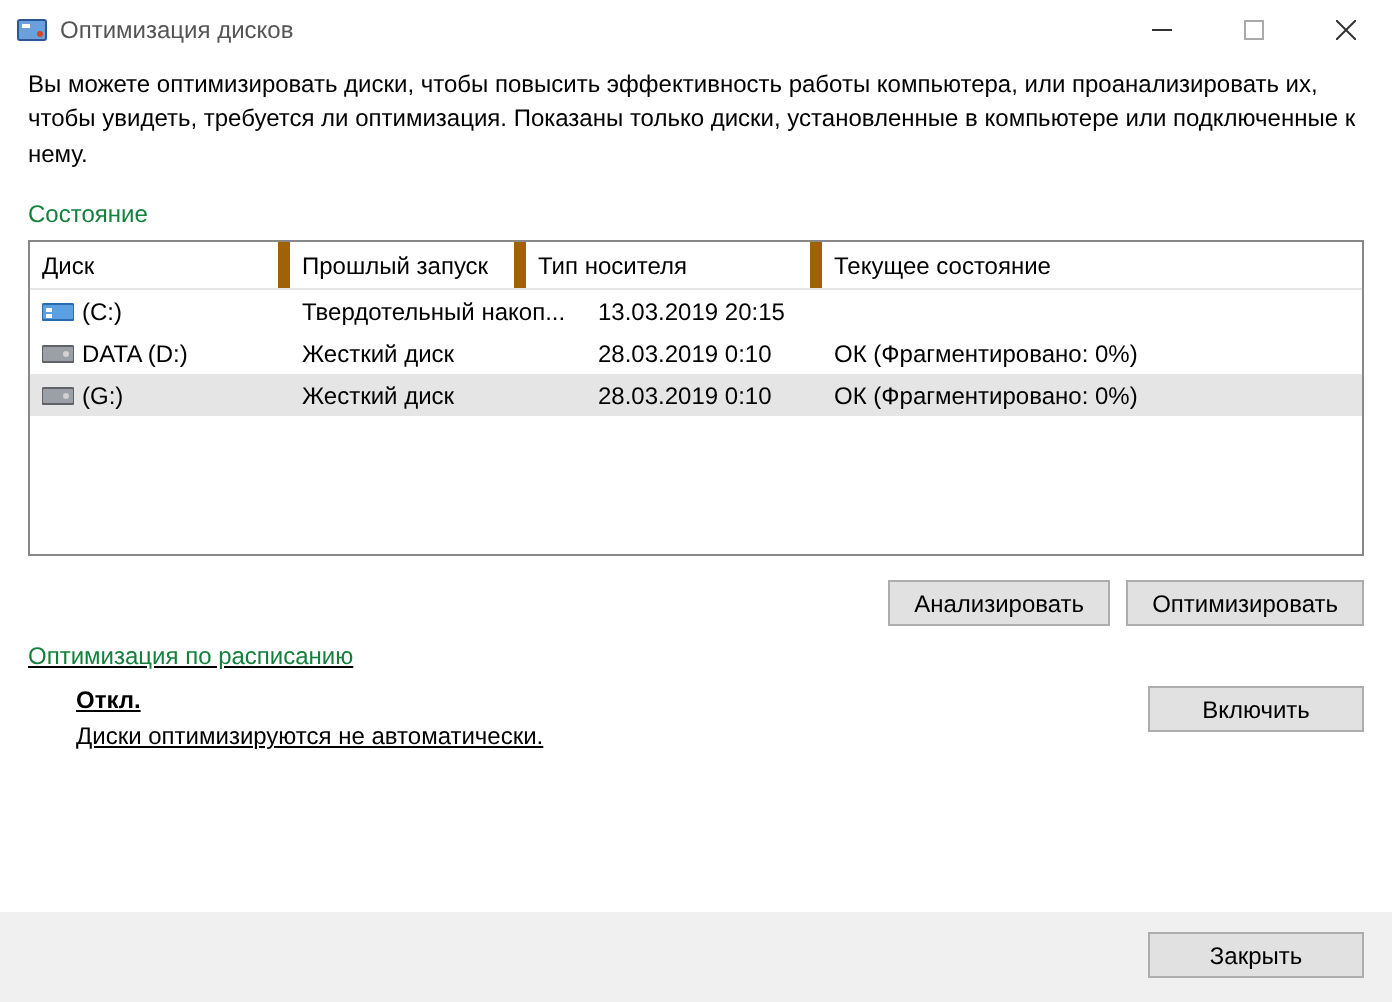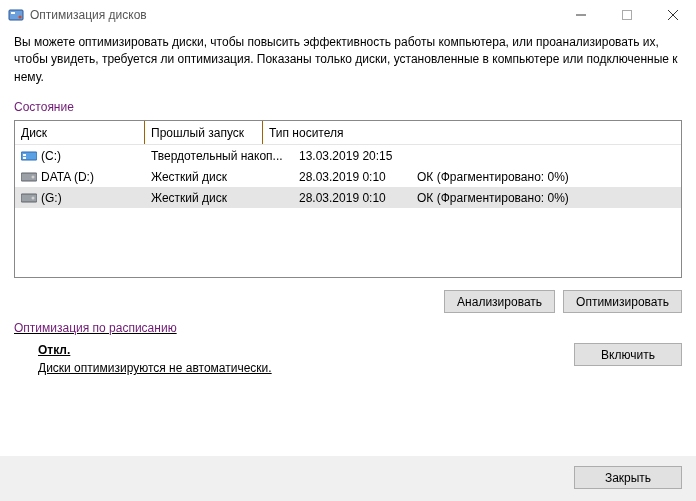--- a/index.html
+++ b/index.html
@@ -38,21 +38,21 @@
   flex: 1;
   display: flex;
   flex-direction: column;
 }
 .desc {
   color: #000;
   line-height: 1.45;
   margin-bottom: 14px;
 }
 .section-label {
-  color: #701a75;
+  color: #15803d;
   margin-bottom: 6px;
 }
 .list {
   border: 1px solid #888;
   height: 158px;
   background: #fff;
 }
 .list-header {
   display: flex;
   height: 24px;
@@ -60,21 +60,21 @@
   border-bottom: 1px solid #e5e5e5;
   background: #fff;
   font-size: 12px;
   color: #000;
 }
 .col { padding: 0 6px; overflow: hidden; white-space: nowrap; text-overflow: ellipsis; }
 .c1 { width: 130px; }
 .c2 { width: 148px; }
 .c3 { width: 118px; }
 .c4 { flex: 1; }
-.list-header .col { border-right: 1px solid #a16207; height: 100%; display: flex; align-items: center; }
+.list-header .col { border-right: 6px solid #a16207; height: 100%; display: flex; align-items: center; }
 .list-header .col:last-child { border-right: none; }
 .row {
   display: flex;
   height: 21px;
   align-items: center;
   font-size: 12px;
   color: #000;
 }
 .row.sel { background: #e5e5e5; }
 .drive-cell { display: flex; align-items: center; gap: 4px; padding-left: 6px; width: 130px; }
@@ -143,20 +143,21 @@
 <div class="content">
   <p class="desc">Вы можете оптимизировать диски, чтобы повысить эффективность работы  компьютера, или проанализировать их, чтобы увидеть, требуется ли оптимизация. Показаны только диски, установленные в компьютере или подключенные к нему.</p>
 
   <div class="section-label">Состояние</div>
 
   <div class="list">
     <div class="list-header">
       <div class="col c1">Диск</div>
       <div class="col c3">Прошлый запуск</div>
       <div class="col c2">Тип носителя</div>
+      <div class="col c4">Текущее состояние</div>
     </div>
 
     <div class="row">
       <div class="drive-cell">
         <span class="drive-icon">
           <svg width="16" height="12" viewBox="0 0 16 12">
               <rect x="0" y="2" width="16" height="8" rx="1" fill="#5aa1e3" stroke="#2b6cb0"></rect>
               <rect x="2" y="4" width="3" height="2" fill="#fff"></rect>
               <rect x="2" y="7" width="3" height="2" fill="#fff"></rect>
             </svg>

